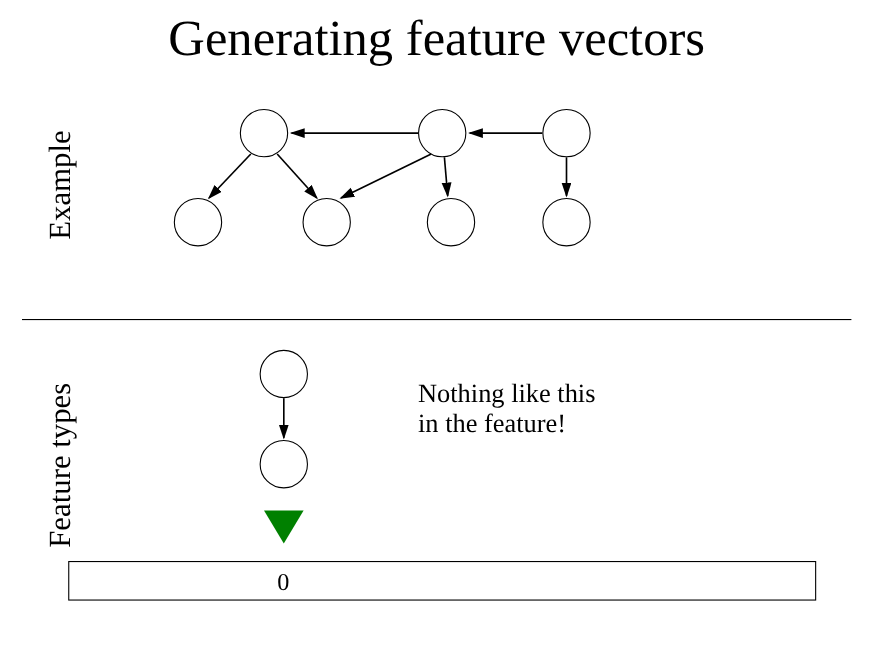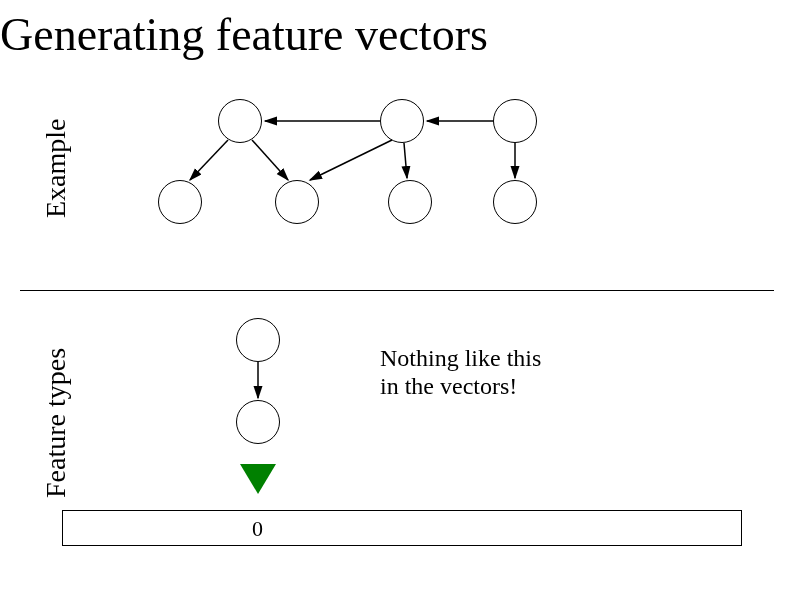--- a/index.html
+++ b/index.html
@@ -14,20 +14,21 @@
   .slide {
     position: relative;
     width: 794px;
     height: 595px;
   }
   .title {
     position: absolute;
     top: 8px;
     left: 0;
     width: 100%;
+    text-align: center;
     font-size: 46px;
     font-weight: 400;
   }
   .vlabel {
     position: absolute;
     transform: rotate(-90deg);
     transform-origin: left top;
     font-size: 28px;
   }
   .vlabel.example { left: 40px; top: 218px; }
@@ -138,21 +139,21 @@
         <marker id="arr2" markerWidth="10" markerHeight="10" refX="8" refY="3" orient="auto" markerUnits="strokeWidth">
           <path d="M0,0 L0,6 L9,3 z" fill="#000"></path>
         </marker>
       </defs>
       <line x1="258" y1="362" x2="258" y2="398" stroke="#000" stroke-width="1.5" marker-end="url(#arr2)"></line>
     </svg>
   </div>
 
   <div class="note" style="left:380px; top:345px;">
     <span>Nothing like this</span><br>
-    <span>in the vectors!</span>
+    <span>in the feature!</span>
   </div>
 
   <div class="pointer" style="left:240px; top:464px;"></div>
 
   <div class="vector-box" style="left:62px; top:510px; width:680px; height:36px;"></div>
   <div class="vector-cell" style="left:252px; top:516px;">0</div>
 
 </div>
 
 </body></html>

